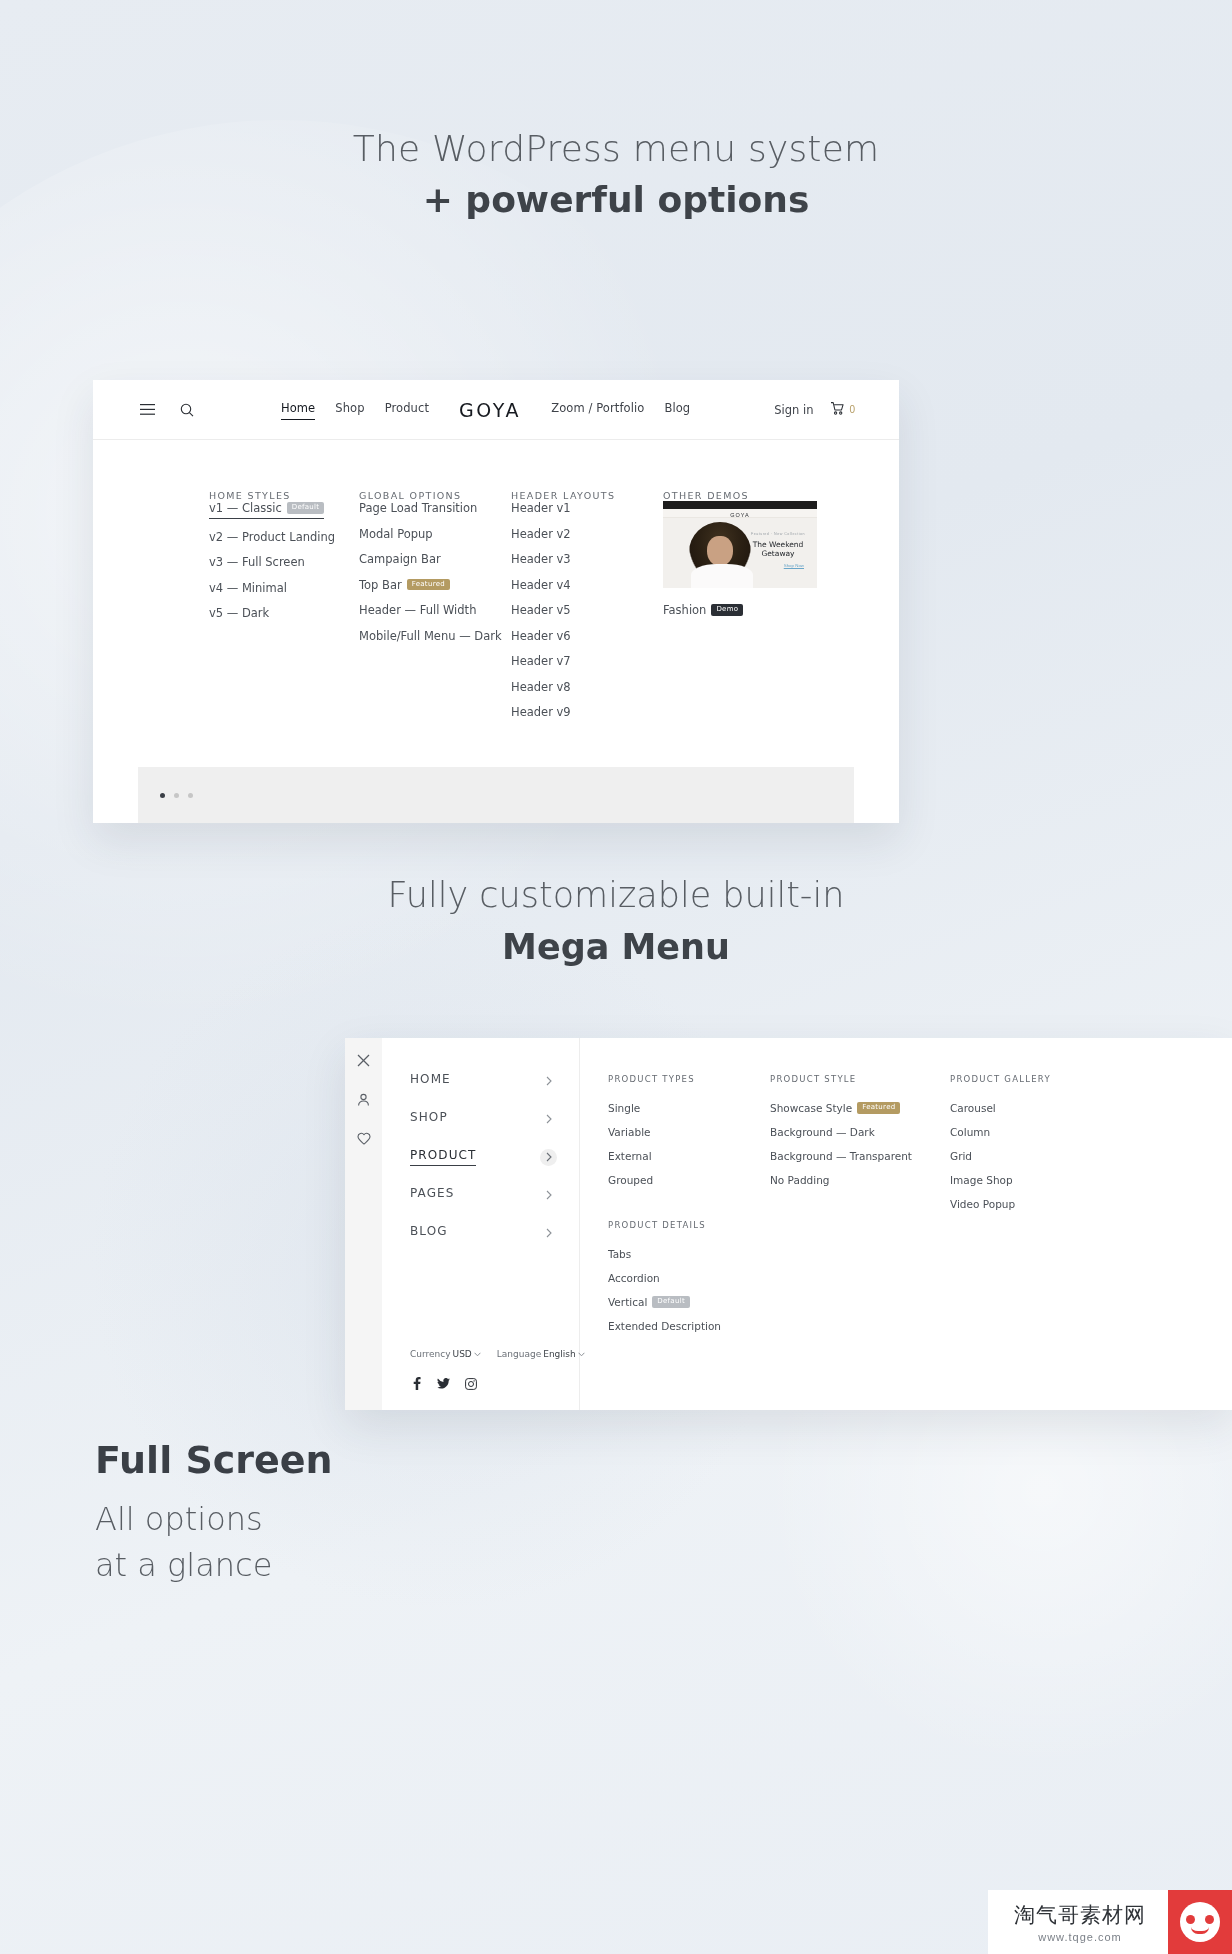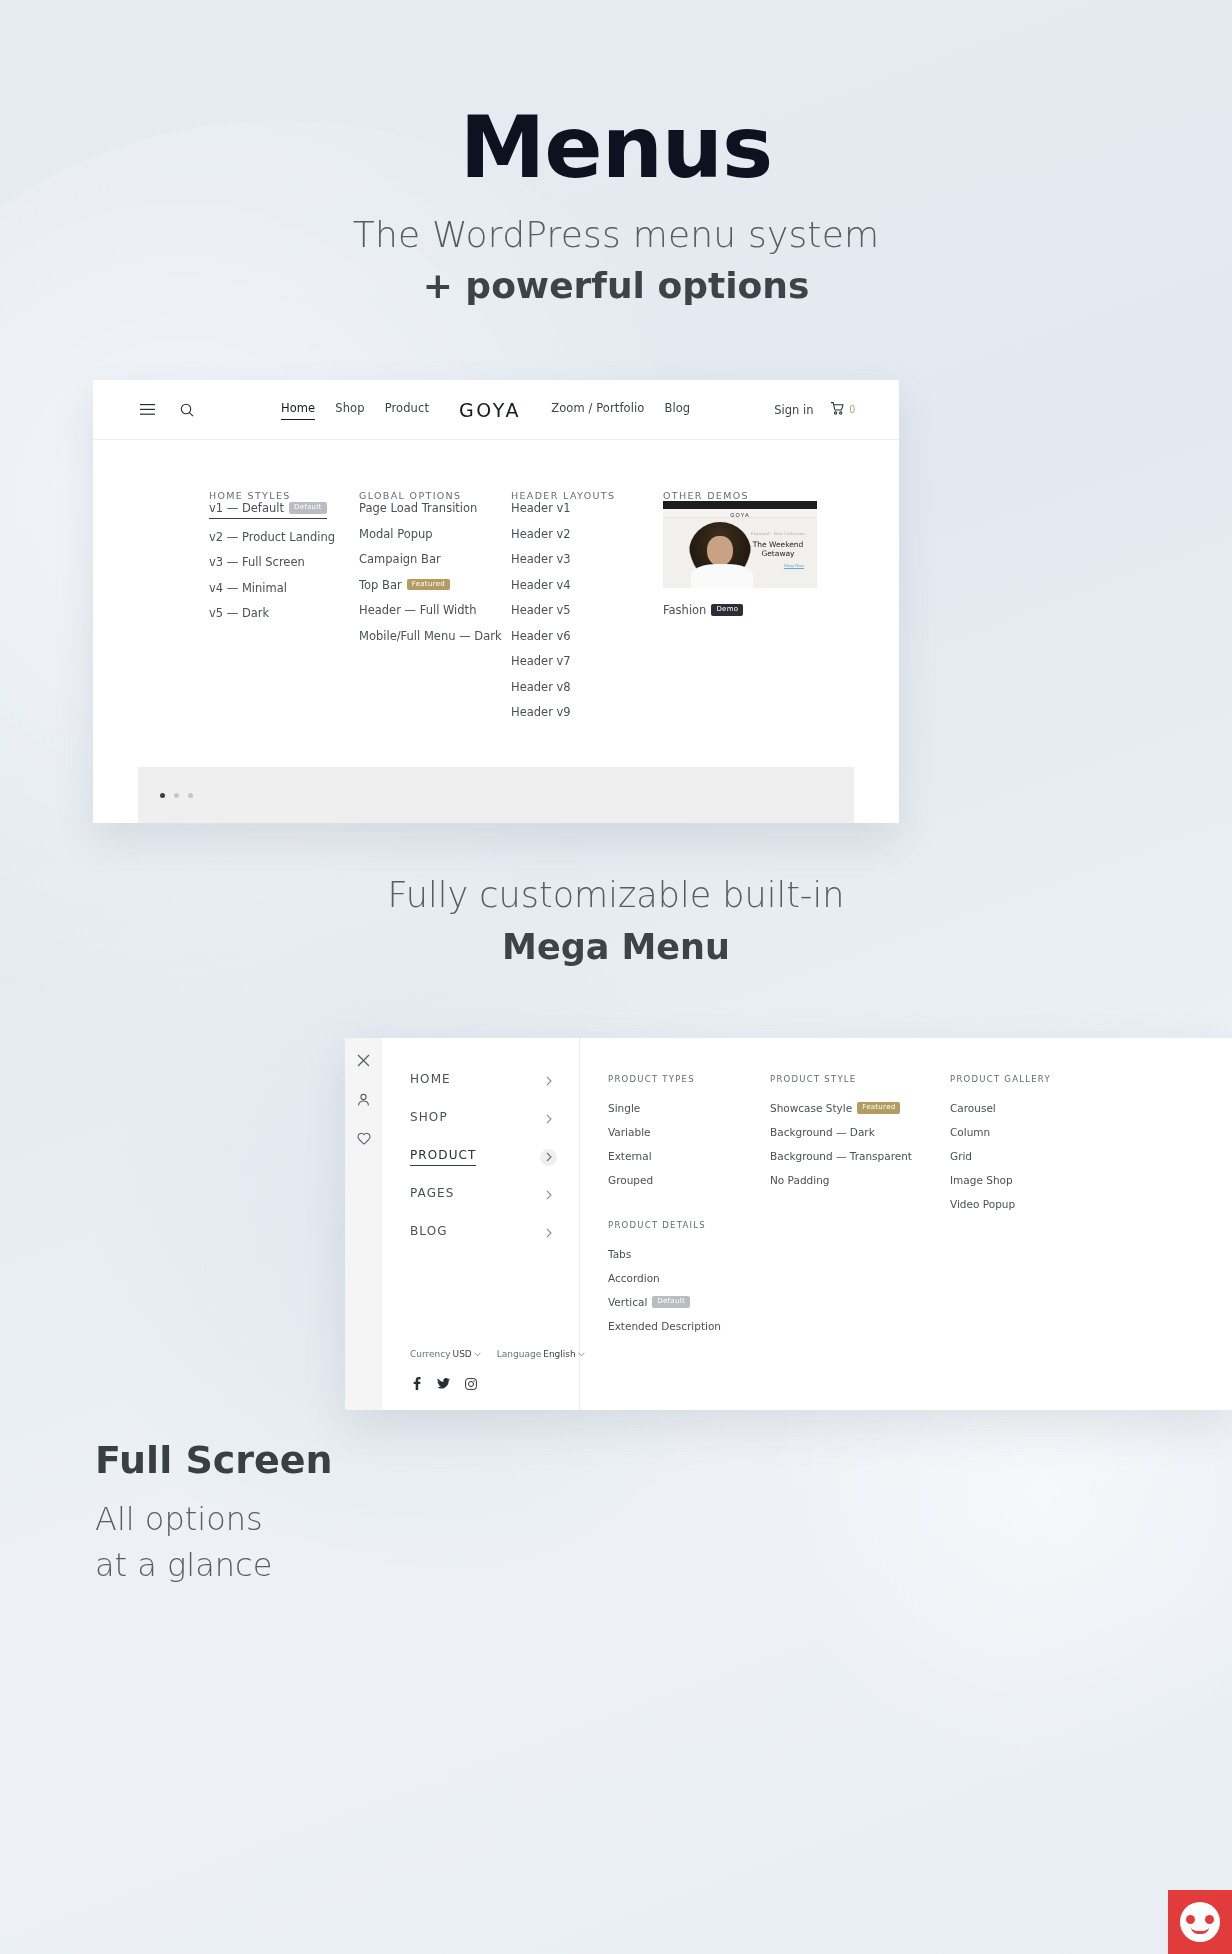--- a/index.html
+++ b/index.html
@@ -233,21 +233,20 @@
               border-bottom: 3px solid #e23b3b; border-radius: 0 0 12px 12px; }
 </style>
 </head>
 <body>
 
 <div class="blob blob-1"></div>
 <div class="blob blob-2"></div>
 <div class="blob blob-3"></div>
 
 <div class="hero">
-  <div class="hero-title">Menus</div>
   <div class="hero-sub1">The WordPress menu system</div>
   <div class="hero-sub2">+ powerful options</div>
 </div>
 
 <div class="menu-card">
 
   <div class="menu-nav">
     <div class="nav-left">
       <div class="icon-btn">
         <svg width="15" height="11" viewBox="0 0 15 11">
@@ -286,21 +285,21 @@
         <span class="cart-count">0</span>
       </span>
     </div>
   </div>
 
   <div class="mega">
 
     <div class="mega-col col-home">
       <div class="col-title">HOME STYLES</div>
       <div class="col-item underlined">
-        <span>v1 — Default</span>
+        <span>v1 — Classic</span>
         <span class="badge badge-default">Default</span>
       </div>
       <div class="col-item">v2 — Product Landing</div>
       <div class="col-item">v3 — Full Screen</div>
       <div class="col-item">v4 — Minimal</div>
       <div class="col-item">v5 — Dark</div>
     </div>
 
     <div class="mega-col col-global">
       <div class="col-title">GLOBAL OPTIONS</div>
@@ -518,20 +517,24 @@
       <div class="p-item">Carousel</div>
       <div class="p-item">Column</div>
       <div class="p-item">Grid</div>
       <div class="p-item">Image Shop</div>
       <div class="p-item">Video Popup</div>
     </div>
   </div>
 </div>
 
 <div class="wm">
+  <div class="wm-text">
+    <div class="wm-cn">淘气哥素材网</div>
+    <div class="wm-url">www.tqge.com</div>
+  </div>
   <div class="wm-logo">
     <div class="wm-face">
       <span class="wm-eye l"></span>
       <span class="wm-eye r"></span>
       <span class="wm-mouth"></span>
     </div>
   </div>
 </div>
 
 </body></html>

